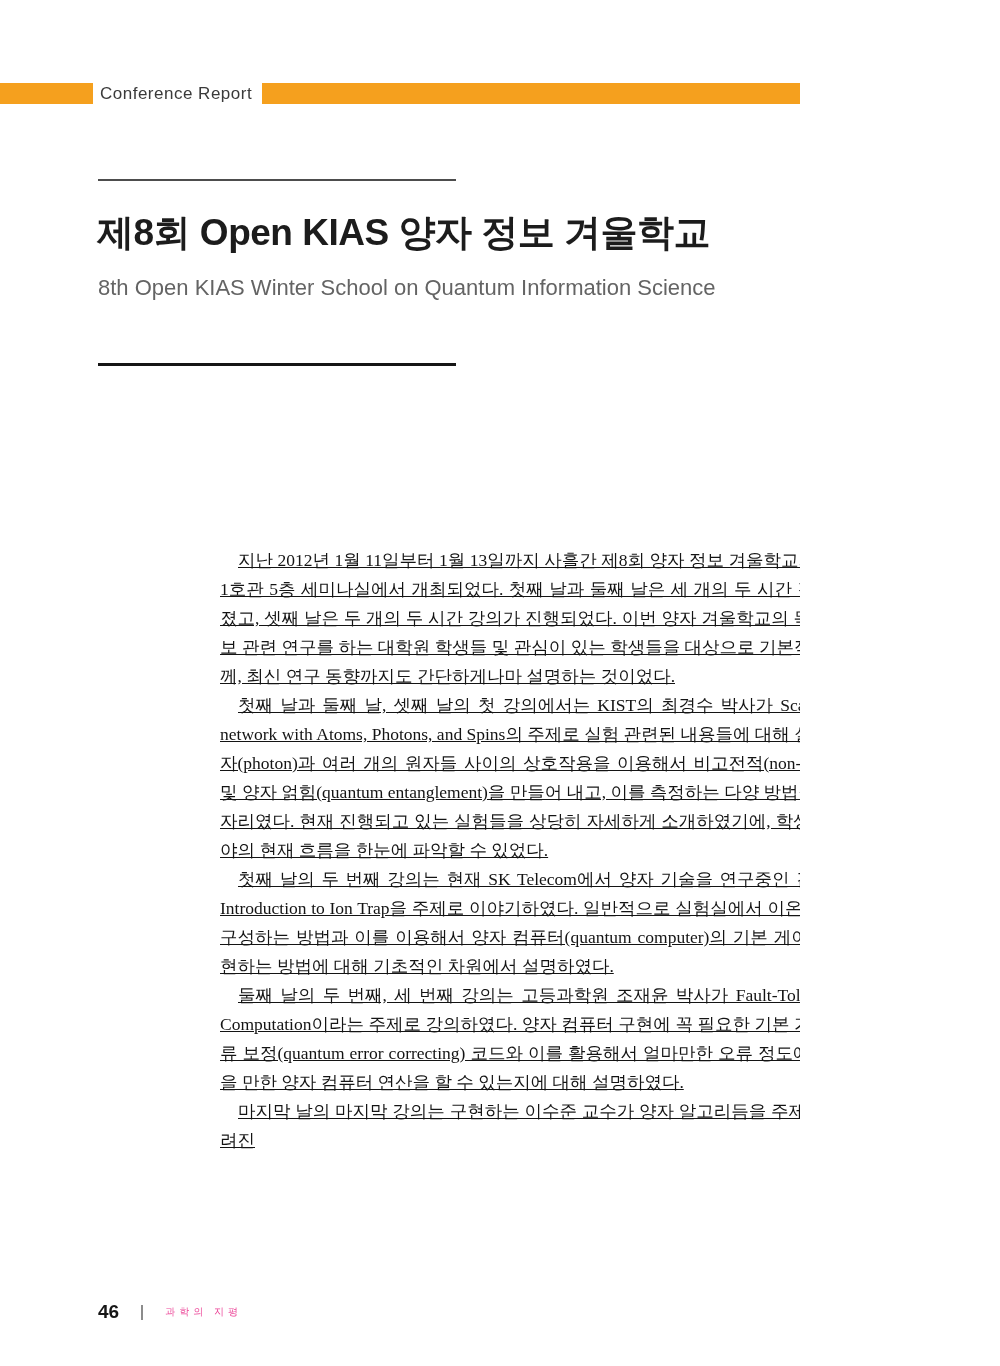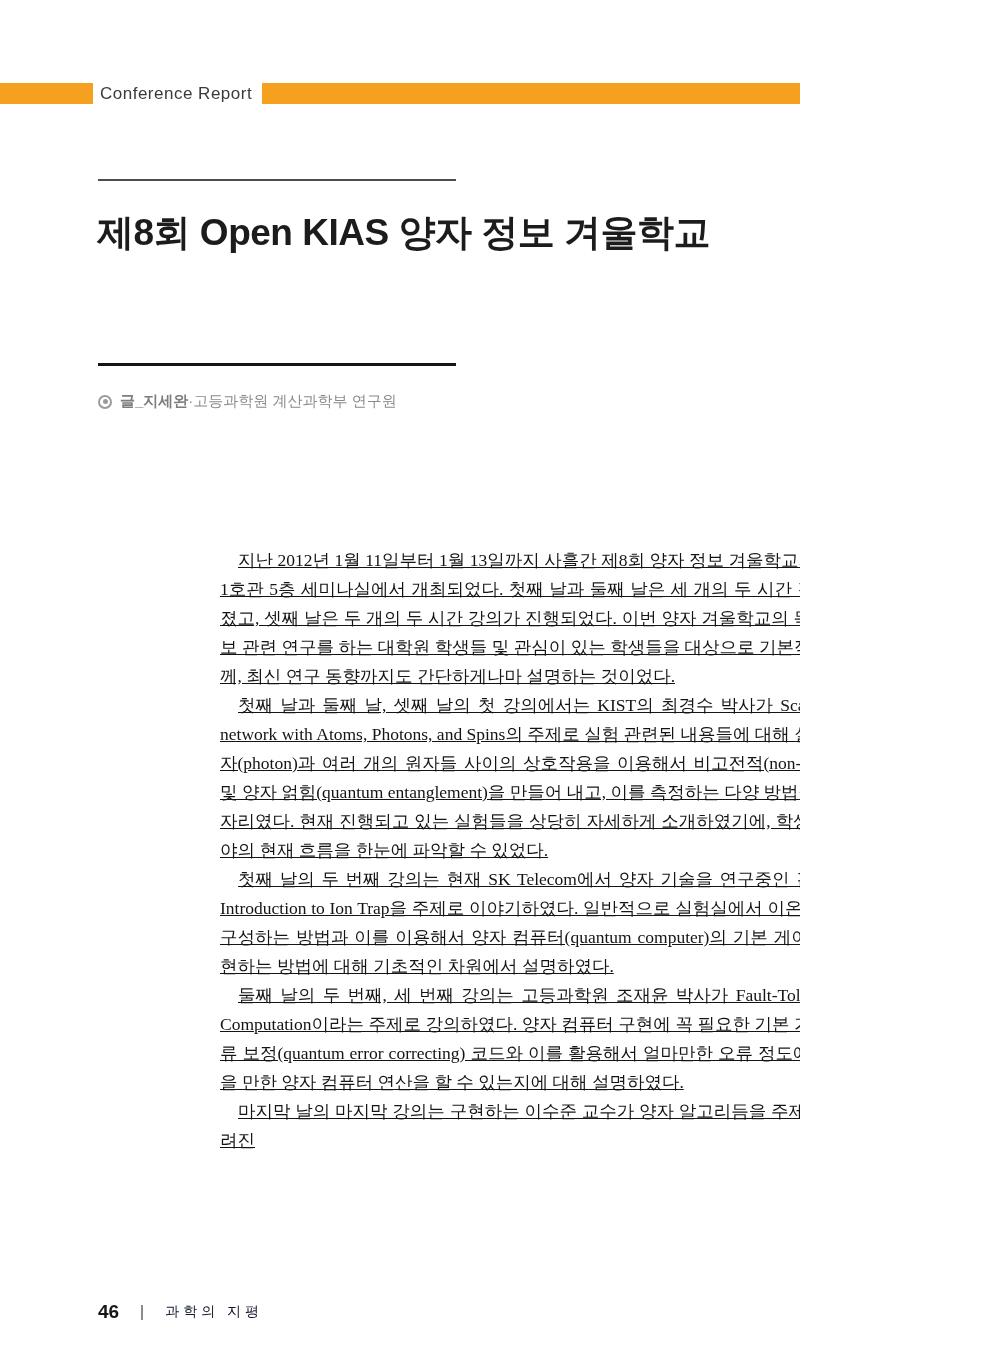--- a/index.html
+++ b/index.html
@@ -133,50 +133,45 @@
     font-size: 19px;
     font-weight: 700;
     color: #161616;
   }
   .footer-sep {
     width: 2px; height: 15px;
     background: #8c8c8c;
     display: inline-block;
   }
   .footer-journal {
-    font-size: 14px;
-    color: #0f172a;
+    font-size: 10px;
+    color: #ec4899;
     letter-spacing: 4px;
   }
 </style>
 </head>
 <body>
 
 <div class="page">
 
   <div class="header-band">
     <div class="band-left"></div>
     <div class="header-label">Conference Report</div>
     <div class="band-right"></div>
   </div>
 
   <div class="rule-top"></div>
 
   <h1 class="article-title">제8회 Open KIAS 양자 정보 겨울학교</h1>
 
+  <div class="article-subtitle">8th Open KIAS Winter School on Quantum Information Science</div>
 
 
   <div class="rule-bottom"></div>
 
-  <div class="byline">
-    <span class="byline-bullet"></span>
-    <span>
-      <span class="byline-name">글_지세완</span><span class="byline-sep">·</span><span>고등과학원 계산과학부 연구원</span>
-    </span>
-  </div>
 
   <div class="body-column">
     <p>지난 2012년 1월 11일부터 1월 13일까지 사흘간 제8회 양자 정보 겨울학교가 고등과학원 1호관 5층 세미나실에서 개최되었다. 첫째 날과 둘째 날은 세 개의 두 시간 강의가 이루어졌고, 셋째 날은 두 개의 두 시간 강의가 진행되었다. 이번 양자 겨울학교의 목표는 양자 정보 관련 연구를 하는 대학원 학생들 및 관심이 있는 학생들을 대상으로 기본적인 내용과 함께, 최신 연구 동향까지도 간단하게나마 설명하는 것이었다.</p>
     <p>첫째 날과 둘째 날, 셋째 날의 첫 강의에서는 KIST의 최경수 박사가 Scalable quantum network with Atoms, Photons, and Spins의 주제로 실험 관련된 내용들에 대해 설명하였다. 광자(photon)과 여러 개의 원자들 사이의 상호작용을 이용해서 비고전적(non-classical) 현상 및 양자 얽힘(quantum entanglement)을 만들어 내고, 이를 측정하는 다양 방법들을 소개하는 자리였다. 현재 진행되고 있는 실험들을 상당히 자세하게 소개하였기에, 학생들이 관련 분야의 현재 흐름을 한눈에 파악할 수 있었다.</p>
     <p>첫째 날의 두 번째 강의는 현재 SK Telecom에서 양자 기술을 연구중인 김태현 박사가 Introduction to Ion Trap을 주제로 이야기하였다. 일반적으로 실험실에서 이온 덫(ion trap)을 구성하는 방법과 이를 이용해서 양자 컴퓨터(quantum computer)의 기본 게이트(gate)를 구현하는 방법에 대해 기초적인 차원에서 설명하였다.</p>
     <p>둘째 날의 두 번째, 세 번째 강의는 고등과학원 조재윤 박사가 Fault-Tolerant Quantum Computation이라는 주제로 강의하였다. 양자 컴퓨터 구현에 꼭 필요한 기본 기술인 양자 오류 보정(quantum error correcting) 코드와 이를 활용해서 얼마만한 오류 정도에서 우리가 믿을 만한 양자 컴퓨터 연산을 할 수 있는지에 대해 설명하였다.</p>
     <p>마지막 날의 마지막 강의는 구현하는 이수준 교수가 양자 알고리듬을 주제로 가장 잘 알려진</p>
   </div>
 
   <div class="page-footer">

